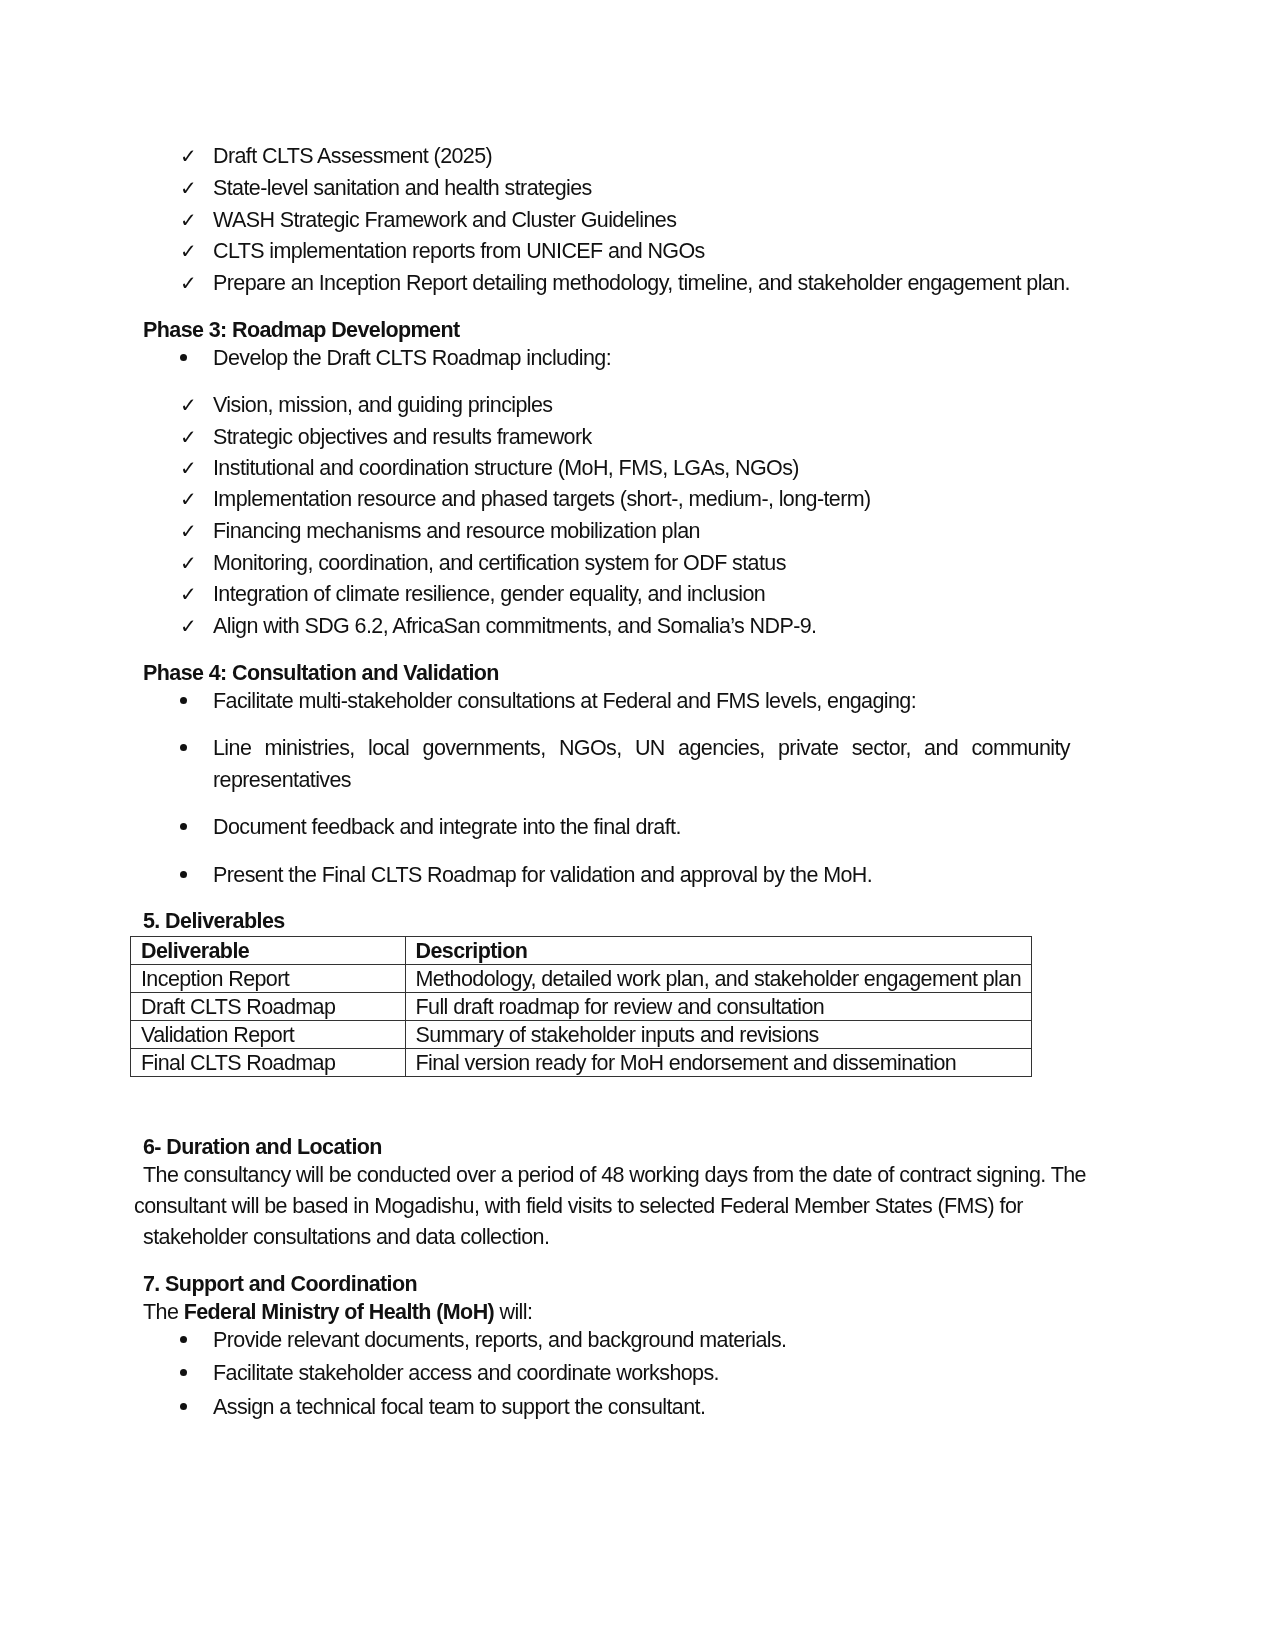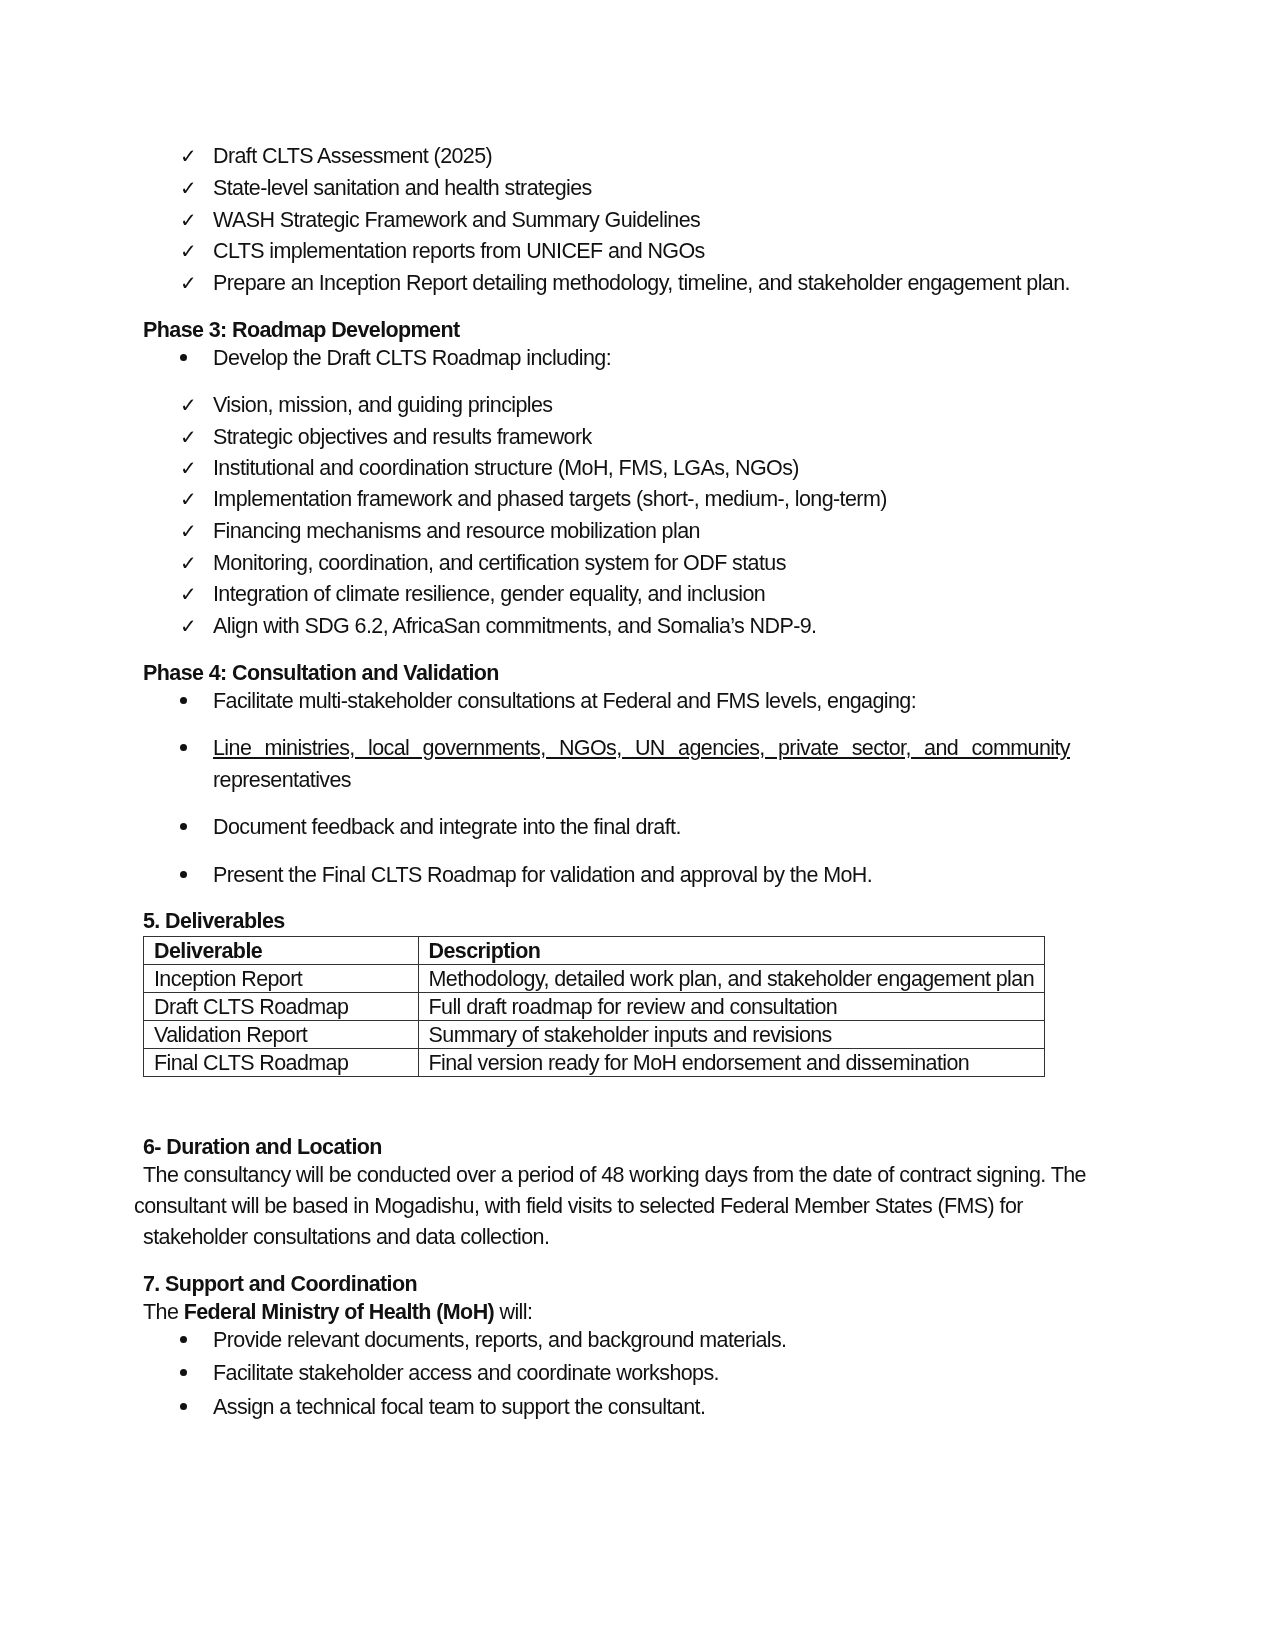--- a/index.html
+++ b/index.html
@@ -4,57 +4,57 @@
 <style>
   html, body { margin: 0; padding: 0; background: #ffffff; }
   body { width: 1275px; height: 1650px; position: relative; overflow: hidden;
          font-family: "Liberation Sans", sans-serif; color: #111; }
   .page { position: absolute; left: 0; top: 0; width: 1275px; height: 1650px; }
   .txt { position: absolute; font-size: 21.5px; letter-spacing: -0.6px; white-space: nowrap;
          transform-origin: left top; line-height: 26px; }
   .b { font-weight: bold; }
   .mark { position: absolute; font-size: 20px; line-height: 26px; }
   .dot { position: absolute; width: 7px; height: 7px; border-radius: 50%; background: #111; }
-  .just { white-space: normal; text-align: justify; text-align-last: justify; text-decoration: underline; }
-  table.deliv { position: absolute; left: 143px; top: 936px; width: 902px; border-collapse: collapse;
+  .just { white-space: normal; text-align: justify; text-align-last: justify; }
+  table.deliv { position: absolute; left: 130px; top: 936px; width: 902px; border-collapse: collapse;
                 font-size: 21.5px; letter-spacing: -0.6px; }
   table.deliv td { border: 1.5px solid #333; padding: 0 10px; height: 27px; line-height: 26px; white-space: nowrap; }
   table.deliv td.c1 { width: 273px; }
 </style>
 </head>
 <body>
 
 <div class="page">
 
   <div>
     <span class="mark" style="left:180px;top:143px">✓</span>
     <span class="txt" style="left:213px;top:143px">Draft CLTS Assessment (2025)</span>
     <span class="mark" style="left:180px;top:175px">✓</span>
     <span class="txt" style="left:213px;top:175px">State-level sanitation and health strategies</span>
     <span class="mark" style="left:180px;top:207px">✓</span>
-    <span class="txt" style="left:213px;top:207px">WASH Strategic Framework and Summary Guidelines</span>
+    <span class="txt" style="left:213px;top:207px">WASH Strategic Framework and Cluster Guidelines</span>
     <span class="mark" style="left:180px;top:238px">✓</span>
     <span class="txt" style="left:213px;top:238px">CLTS implementation reports from UNICEF and NGOs</span>
     <span class="mark" style="left:180px;top:270px">✓</span>
     <span class="txt" style="left:213px;top:270px">Prepare an Inception Report detailing methodology, timeline, and stakeholder engagement plan.</span>
   </div>
 
   <div>
     <span class="txt b" style="left:143px;top:317px">Phase 3: Roadmap Development</span>
     <span class="dot" style="left:180px;top:354px"></span>
     <span class="txt" style="left:213px;top:345px">Develop the Draft CLTS Roadmap including:</span>
 
     <span class="mark" style="left:180px;top:392px">✓</span>
     <span class="txt" style="left:213px;top:392px">Vision, mission, and guiding principles</span>
     <span class="mark" style="left:180px;top:424px">✓</span>
     <span class="txt" style="left:213px;top:424px">Strategic objectives and results framework</span>
     <span class="mark" style="left:180px;top:455px">✓</span>
     <span class="txt" style="left:213px;top:455px">Institutional and coordination structure (MoH, FMS, LGAs, NGOs)</span>
     <span class="mark" style="left:180px;top:486px">✓</span>
-    <span class="txt" style="left:213px;top:486px">Implementation framework and phased targets (short-, medium-, long-term)</span>
+    <span class="txt" style="left:213px;top:486px">Implementation resource and phased targets (short-, medium-, long-term)</span>
     <span class="mark" style="left:180px;top:518px">✓</span>
     <span class="txt" style="left:213px;top:518px">Financing mechanisms and resource mobilization plan</span>
     <span class="mark" style="left:180px;top:550px">✓</span>
     <span class="txt" style="left:213px;top:550px">Monitoring, coordination, and certification system for ODF status</span>
     <span class="mark" style="left:180px;top:581px">✓</span>
     <span class="txt" style="left:213px;top:581px">Integration of climate resilience, gender equality, and inclusion</span>
     <span class="mark" style="left:180px;top:613px">✓</span>
     <span class="txt" style="left:213px;top:613px">Align with SDG 6.2, AfricaSan commitments, and Somalia’s NDP-9.</span>
   </div>
 

